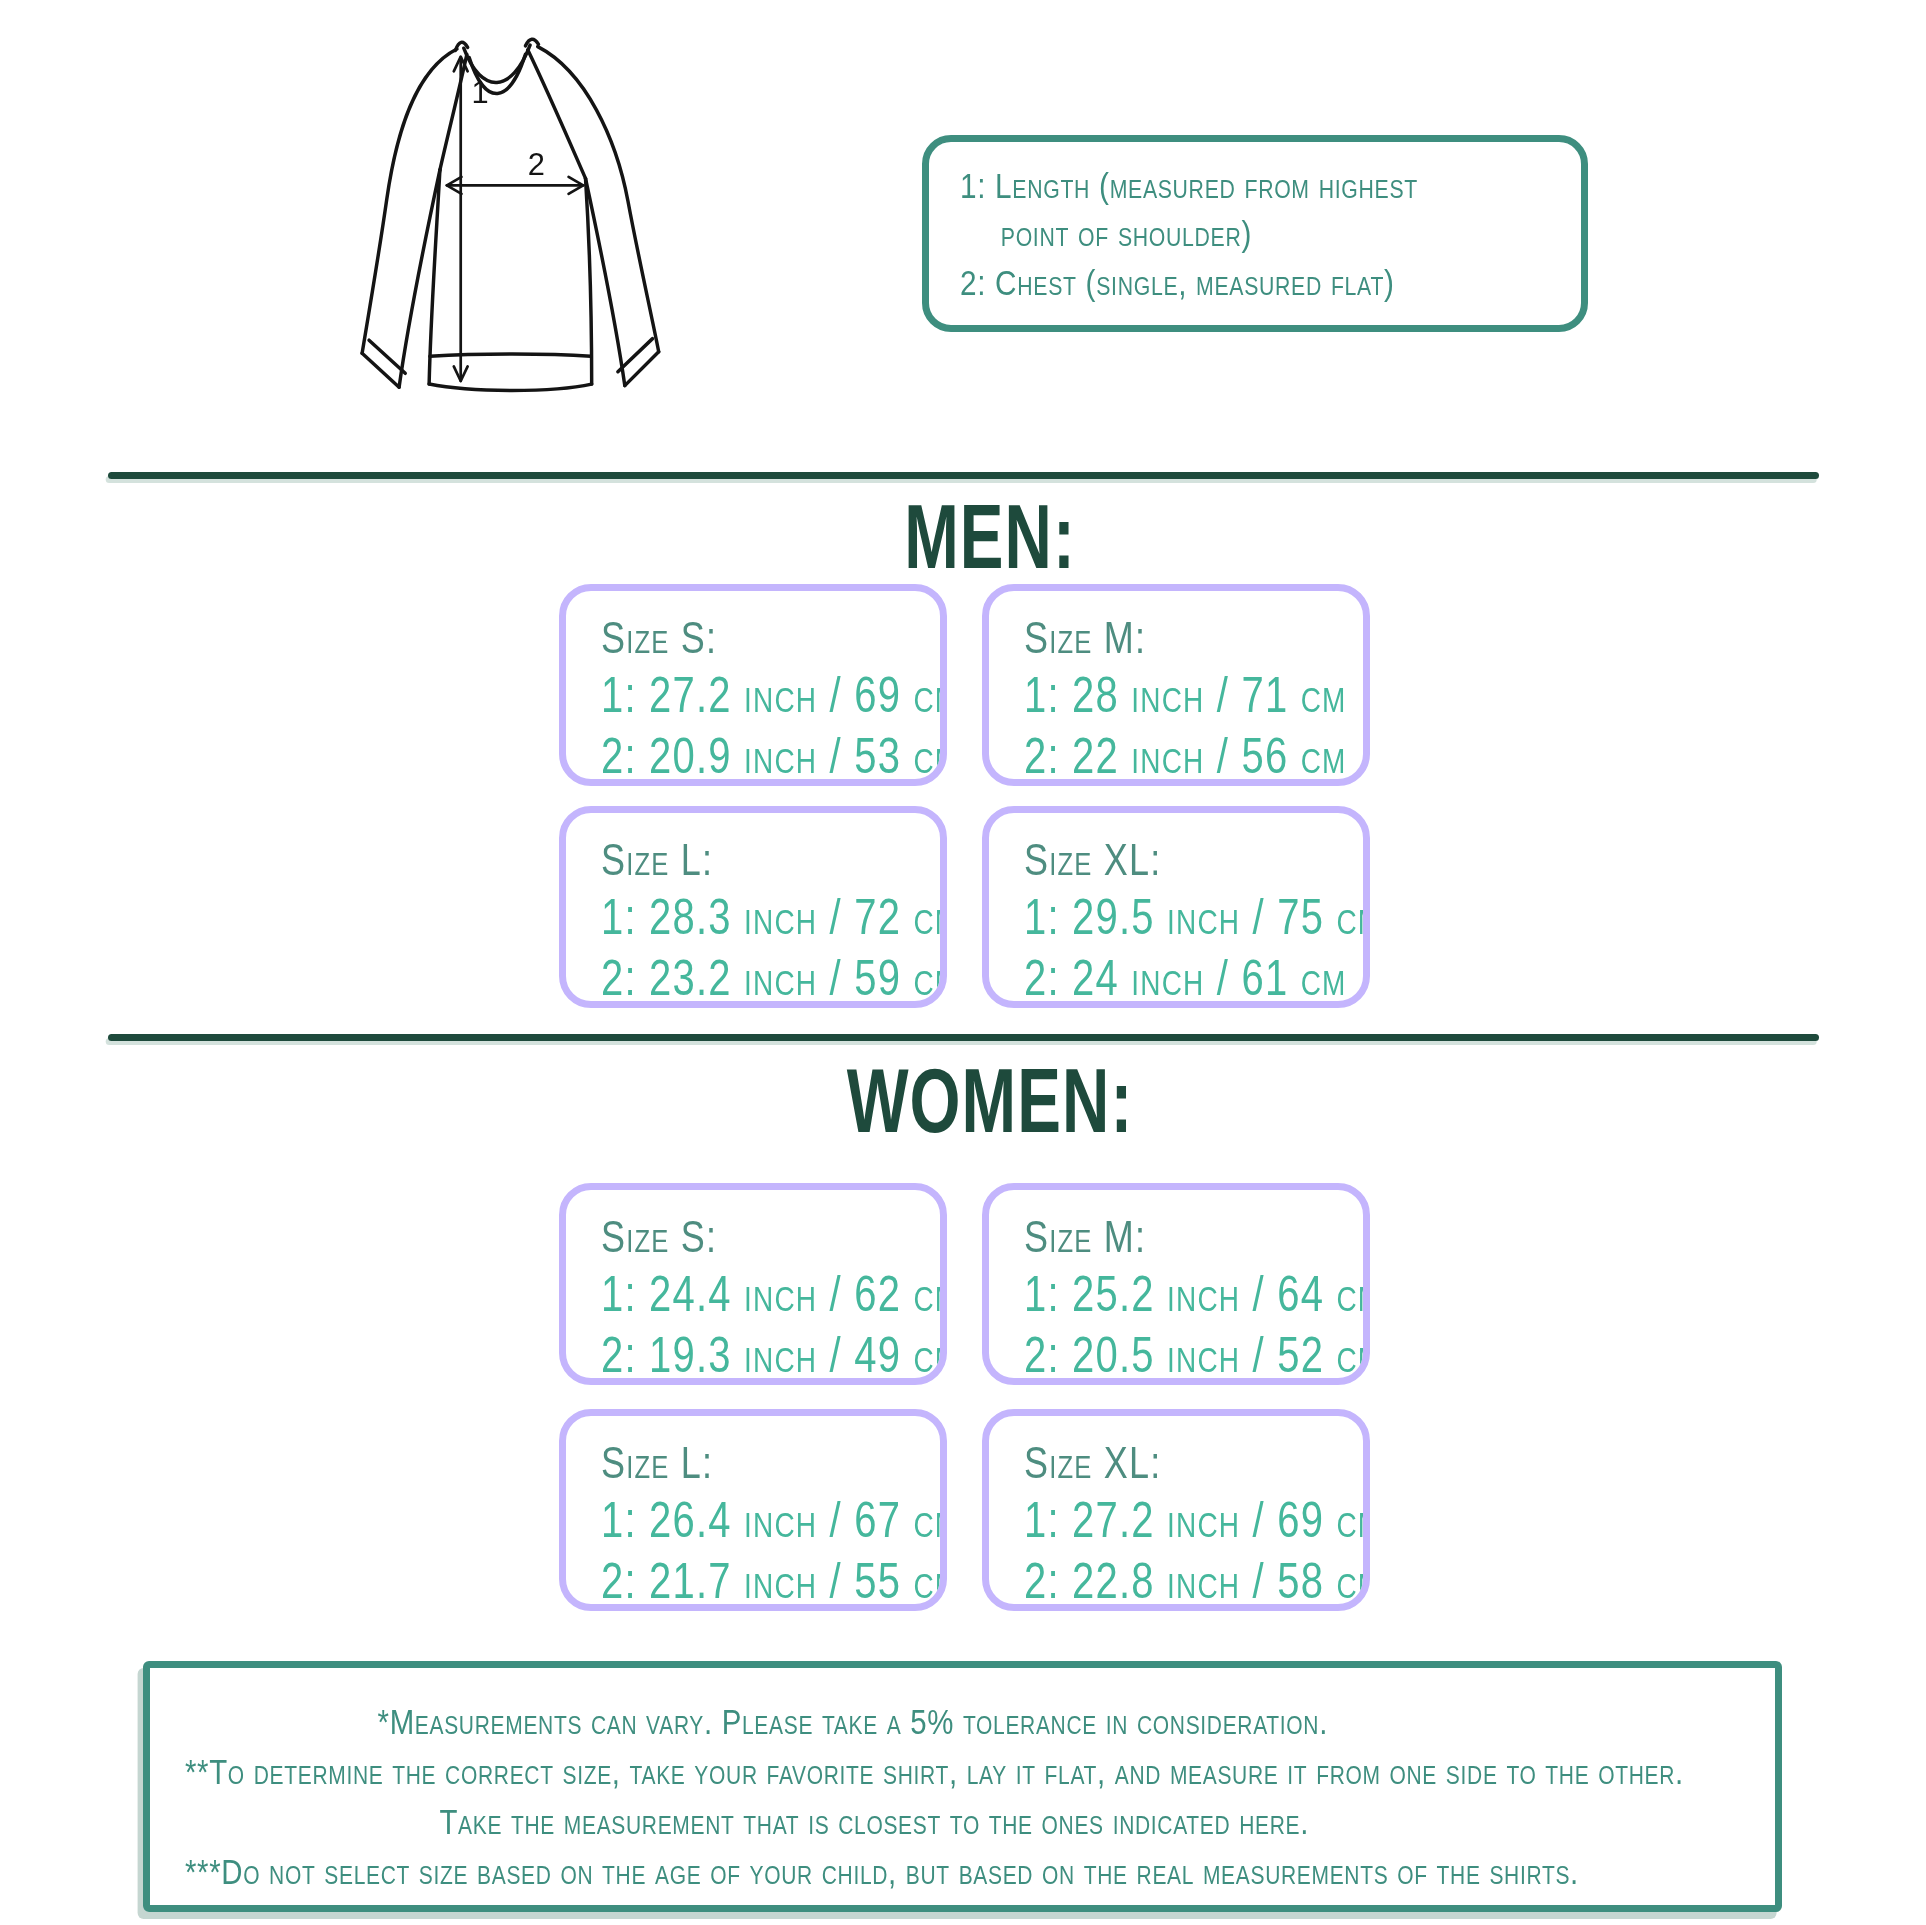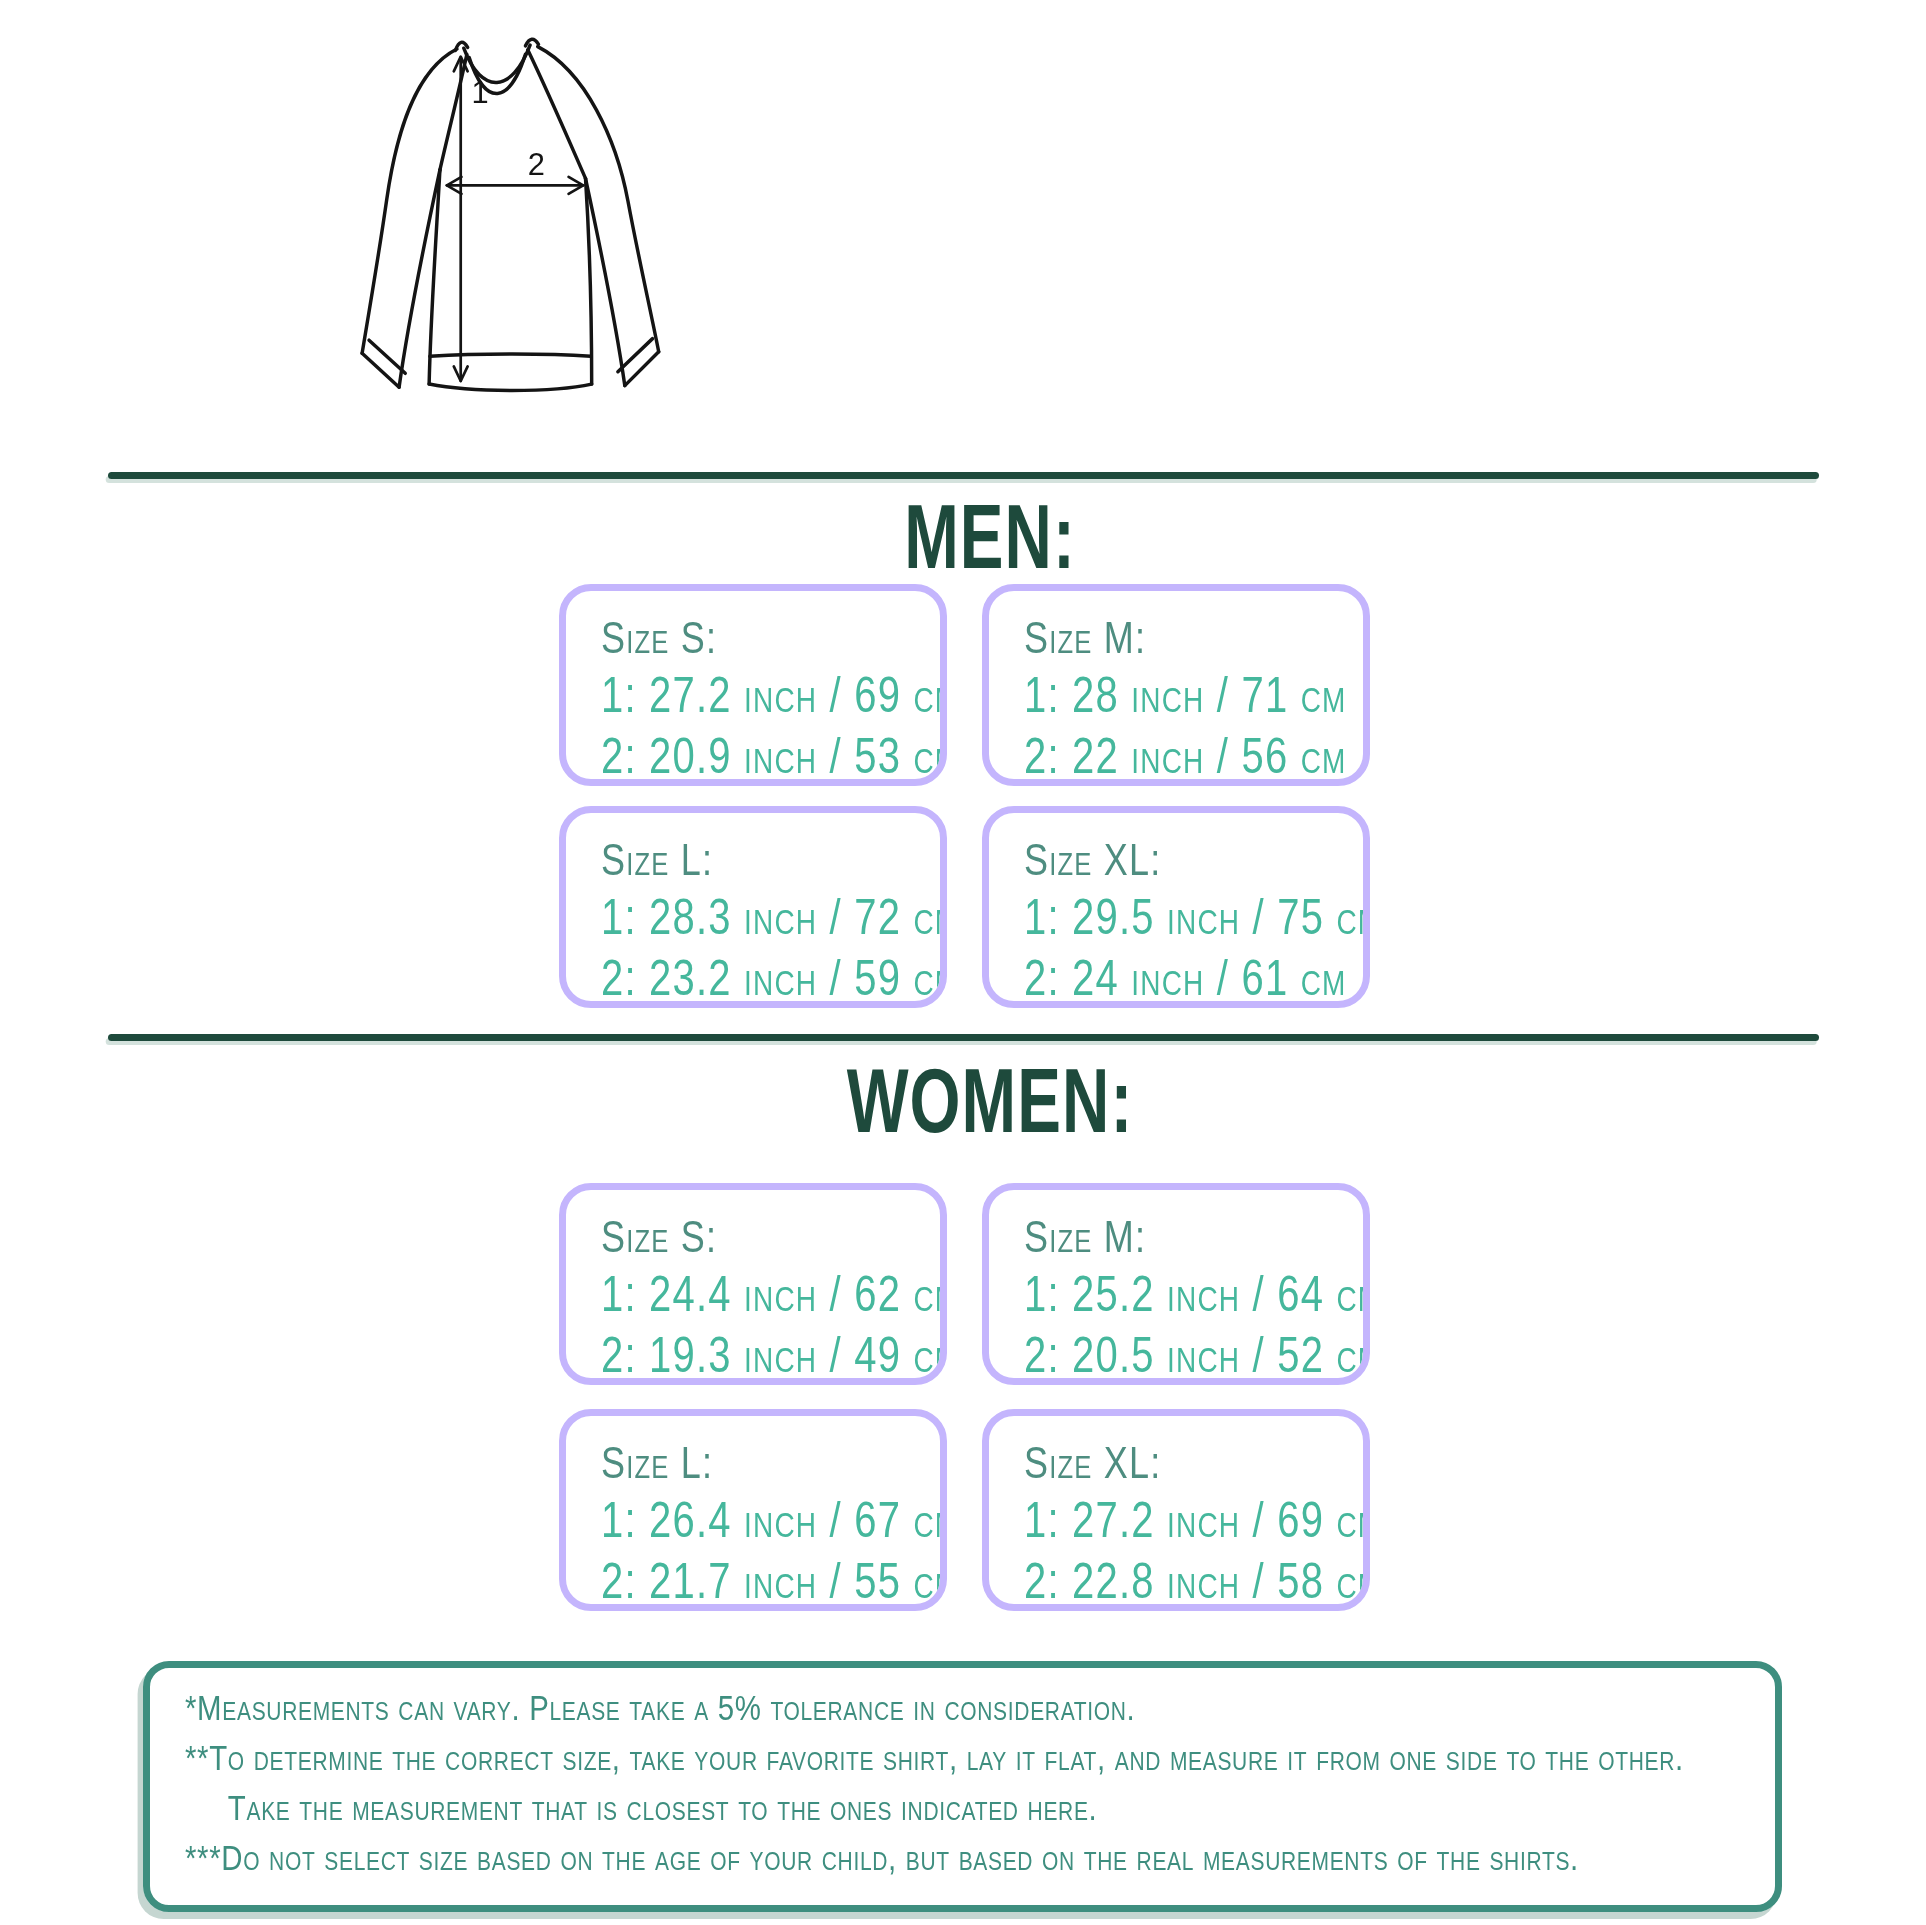--- a/index.html
+++ b/index.html
@@ -55,22 +55,22 @@
   .size-title{
     color:#4e8d80;font-size:45px;line-height:1.24;font-variant:small-caps;letter-spacing:1.5px;
   }
   .size-line{
     color:#45b79c;font-size:50px;line-height:1.22;font-variant:small-caps;letter-spacing:1.5px;
   }
 
   
   .footnote-box{
     position:absolute;left:143px;top:1661px;width:1639px;height:251px;box-sizing:border-box;
-    border:7.7px solid #3e8e7f;border-radius:26px;padding:15px 0 0 35px;
-    box-shadow:-5.4px 7px 0 #c5d6d1;overflow:hidden;
+    border:7.7px solid #3e8e7f;border-radius:6px;padding:29px 0 0 35px;
+    box-shadow:-5.4px 7px 0 #c5d6d1;overflow:hidden;text-align:center;
   }
   .footnote-inner{transform:scaleX(0.84);transform-origin:0 0;white-space:nowrap;}
   .footnote-line{
     color:#3e8e7f;font-size:35px;line-height:1.43;font-variant:small-caps;letter-spacing:0.8px;
   }
   .footnote-indent{padding-left:51px;}
 </style>
 </head>
 <body>
 
@@ -109,20 +109,27 @@
     </g>
     <g fill="none" stroke="#141414" stroke-width="3.5" stroke-linecap="round" stroke-linejoin="round">
       <path d="M150,212 L327,212"></path>
       <path d="M169,201 L150,212 L169,223"></path>
       <path d="M308,201 L327,212 L308,223"></path>
     </g>
     <text x="182" y="105" font-size="40" fill="#141414">1</text>
     <text x="255" y="198" font-size="40" fill="#141414">2</text>
   </svg>
 
+  <div class="legend-box">
+    <div class="legend-text">
+      <div>1: Length (measured from highest</div>
+      <div class="legend-line2">point of shoulder)</div>
+      <div>2: Chest (single, measured flat)</div>
+    </div>
+  </div>
 
   <div class="divider divider-men"></div>
   <div class="section-heading heading-men">MEN:</div>
 
   <div class="size-box men-s">
     <div class="size-inner">
       <div class="size-title">Size S:</div>
       <div class="size-line">1: 27.2 inch / 69 cm</div>
       <div class="size-line">2: 20.9 inch / 53 cm</div>
     </div>

